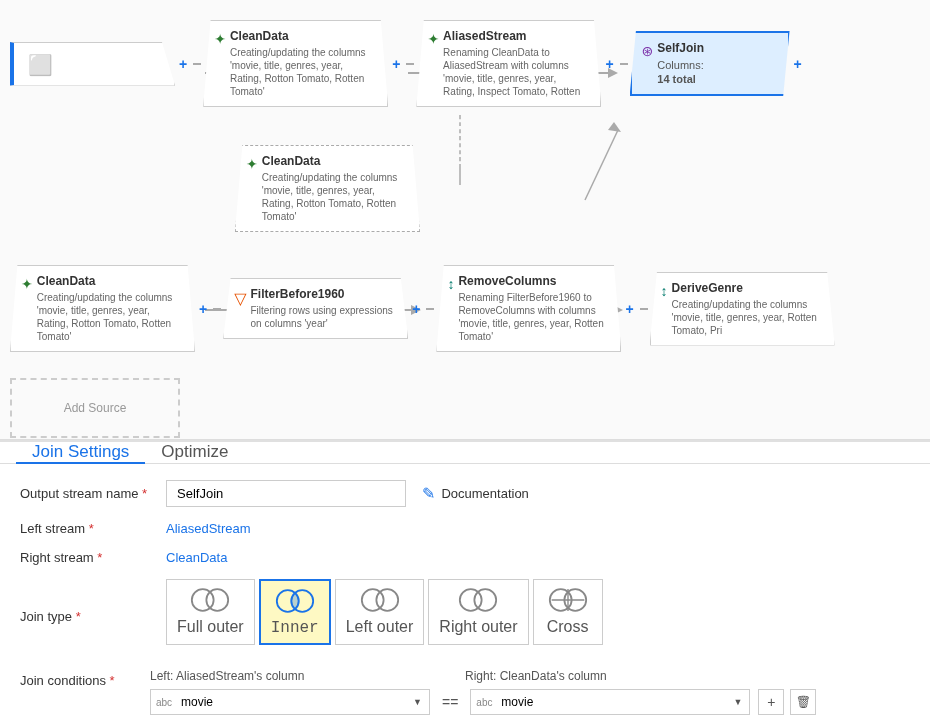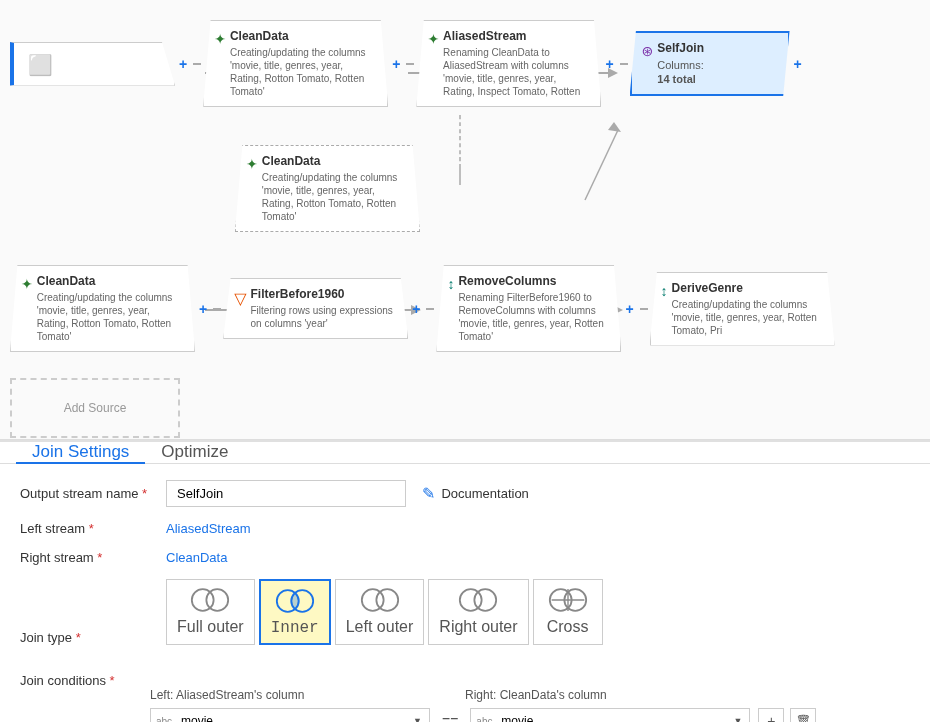--- a/index.html
+++ b/index.html
@@ -457,21 +457,21 @@
       <div class="form-row">
         <label class="form-label required">Left stream</label>
         <span class="link-text">AliasedStream</span>
       </div>
 
       <div class="form-row">
         <label class="form-label required">Right stream</label>
         <span class="link-text">CleanData</span>
       </div>
 
-      <div class="form-row" style="align-items:flex-end; margin-bottom:8px;">
+      <div class="form-row" style="align-items:center; margin-bottom:8px;">
         <label class="form-label required" style="padding-top:8px;">Join type</label>
         <div class="join-types">
 
           <div class="join-btn">
             <svg class="venn-icon" viewBox="0 0 44 28">
               <circle cx="14" cy="14" r="12" fill="none" stroke="#888" stroke-width="2"></circle>
               <circle cx="30" cy="14" r="12" fill="none" stroke="#888" stroke-width="2"></circle>
             </svg>
             <span class="join-btn-label">Full outer</span>
           </div>
@@ -511,21 +511,21 @@
             <span class="join-btn-label">Cross</span>
           </div>
         </div>
       </div>
     </div>
 
     <div class="conditions-area">
       <div style="display:flex; align-items:flex-start; gap:0;">
         <label class="form-label required" style="min-width:130px; padding-top:4px;">Join conditions</label>
         <div style="display:flex; flex-direction:column; gap:6px; width:100%;">
-          <div style="display:flex; align-items:flex-end;margin-top:19px;">
+          <div style="display:flex; align-items:flex-end;">
             <span class="col-header" style="min-width:285px;">Left: AliasedStream's column</span>
             <span style="min-width:30px;"></span>
             <span class="col-header">Right: CleanData's column</span>
           </div>
           <div style="display:flex; gap:8px; align-items:center;">
             <div class="select-wrapper">
               <select>
                 <option>movie</option>
               </select>
             </div>

